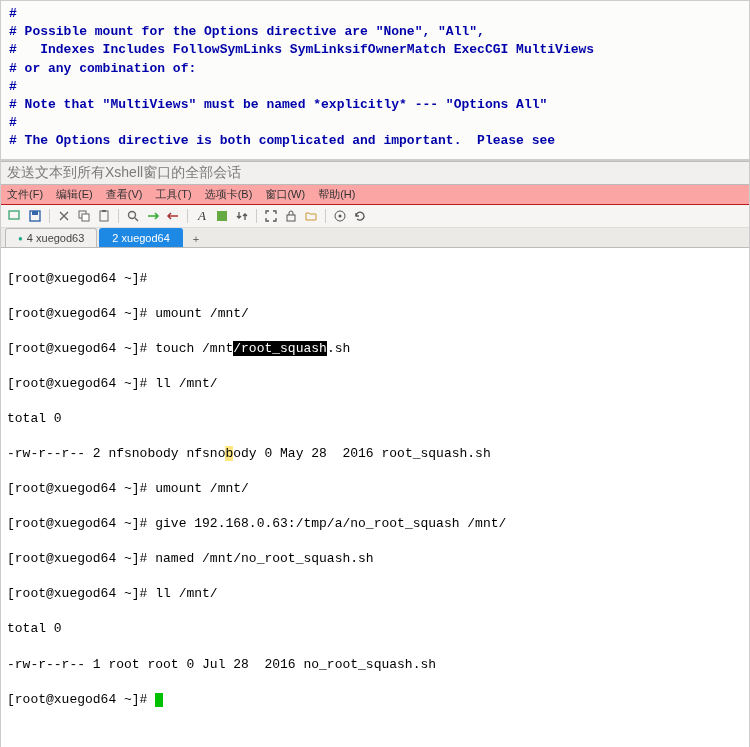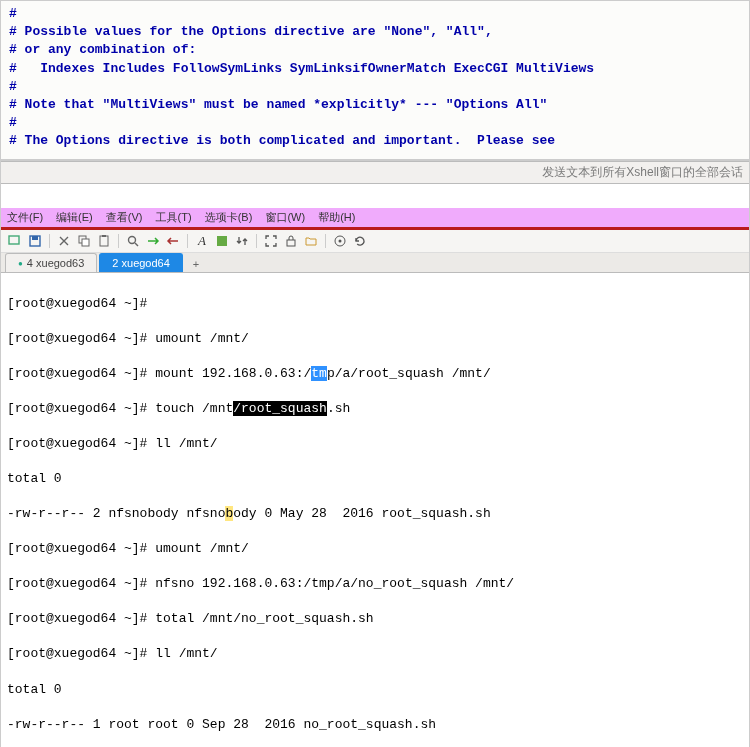--- a/index.html
+++ b/index.html
@@ -24,34 +24,32 @@
     background: #fcfcfa;
     height: 160px;
     overflow: hidden;
   }
   .vim-line { white-space: pre; font-weight: bold; }
 
   .title-strip {
     background: #f2f0ee;
     border-top: 1px solid #bbb;
     border-bottom: 1px solid #bbb;
-    font-size: 12px;
+    font-size: 14px;
     color: #7a7a7a;
     padding: 2px 6px;
     font-family: Arial, sans-serif;
-    text-align: right;
   }
   .menu-bar {
-    background: #f0abfc;
+    background: #fca5a5;
     font-family: Arial, "Microsoft YaHei", sans-serif;
     font-size: 11px;
     color: #333;
     padding: 2px 6px;
-    border-bottom: 3px solid #b91c1c;
-    margin-top: 24px;
+    border-bottom: 1px solid #b91c1c;
   }
   .menu-item { display: inline-block; margin-right: 10px; }
   .toolbar {
     background: #f6f5f3;
     padding: 3px 6px;
     border-bottom: 1px solid #ddd;
     display: flex;
     gap: 4px;
     align-items: center;
   }
@@ -134,23 +132,23 @@
 </style>
 </head>
 <body>
 
 <div class="watermark wm1">淘宝: 广州鸿鑫皮具</div>
 <div class="watermark wm2">广州鸿鑫皮具</div>
 <div class="watermark wm3">淘宝:</div>
 
 <div class="pane vim-pane">
   <div class="vim-line">#</div>
-  <div class="vim-line"># Possible values for the Options directive are "None", "All",</div>
+  <div class="vim-line"># Possible mount for the Options directive are "None", "All",</div>
+  <div class="vim-line">#   Indexes Includes FollowSymLinks SymLinksifOwnerMatch ExecCGI MultiViews</div>
   <div class="vim-line"># or any combination of:</div>
-  <div class="vim-line">#   Indexes Includes FollowSymLinks SymLinksifOwnerMatch ExecCGI MultiViews</div>
   <div class="vim-line">#</div>
   <div class="vim-line"># Note that "MultiViews" must be named *explicitly* --- "Options All"</div>
   <div class="vim-line">#</div>
   <div class="vim-line"># The Options directive is both complicated and important.  Please see</div>
 
 </div>
 
 <div class="pane" style="position:relative;">
   <div class="title-strip">发送文本到所有Xshell窗口的全部会话</div>
   <div class="menu-bar">
@@ -258,27 +256,26 @@
         <span>4 xuegod63</span>
       </div>
     <div class="tab active">
         <span>2 xuegod64</span>
       </div>
     <div class="tab-add">+</div>
   </div>
   <div class="terminal">
 <div class="term-line">[root@xuegod64 ~]#</div>
 <div class="term-line"><span>[root@xuegod64 ~]# </span><span>umount /mnt/</span></div>
-<div class="term-line"><span>[root@xuegod64 ~]# </span><span>mount 192.168.0.63:/</span><span class="hl-blue">tm</span><span>p/a/root_squash /mnt/</span></div>
 <div class="term-line"><span>[root@xuegod64 ~]# </span><span>touch /mnt</span><span class="hl-black">/root_squash</span><span>.sh</span></div>
 <div class="term-line"><span>[root@xuegod64 ~]# </span><span>ll /mnt/</span></div>
 <div class="term-line">total 0</div>
 <div class="term-line"><span>-rw-r--r-- 2 nfsnobody nfsno</span><span class="hl-yellow">b</span><span>ody 0 May 28  2016 root_squash.sh</span></div>
 <div class="term-line"><span>[root@xuegod64 ~]# </span><span>umount /mnt/</span></div>
-<div class="term-line"><span>[root@xuegod64 ~]# </span><span>nfsno 192.168.0.63:/tmp/a/no_root_squash /mnt/</span></div>
-<div class="term-line"><span>[root@xuegod64 ~]# </span><span>total /mnt/no_root_squash.sh</span></div>
+<div class="term-line"><span>[root@xuegod64 ~]# </span><span>give 192.168.0.63:/tmp/a/no_root_squash /mnt/</span></div>
+<div class="term-line"><span>[root@xuegod64 ~]# </span><span>named /mnt/no_root_squash.sh</span></div>
 <div class="term-line"><span>[root@xuegod64 ~]# </span><span>ll /mnt/</span></div>
 <div class="term-line">total 0</div>
-<div class="term-line">-rw-r--r-- 1 root root 0 Sep 28  2016 no_root_squash.sh</div>
+<div class="term-line">-rw-r--r-- 1 root root 0 Jul 28  2016 no_root_squash.sh</div>
 <div class="term-line"><span>[root@xuegod64 ~]# </span><span class="cursor-green"></span></div>
   </div>
 
 </div>
 
 </body></html>

